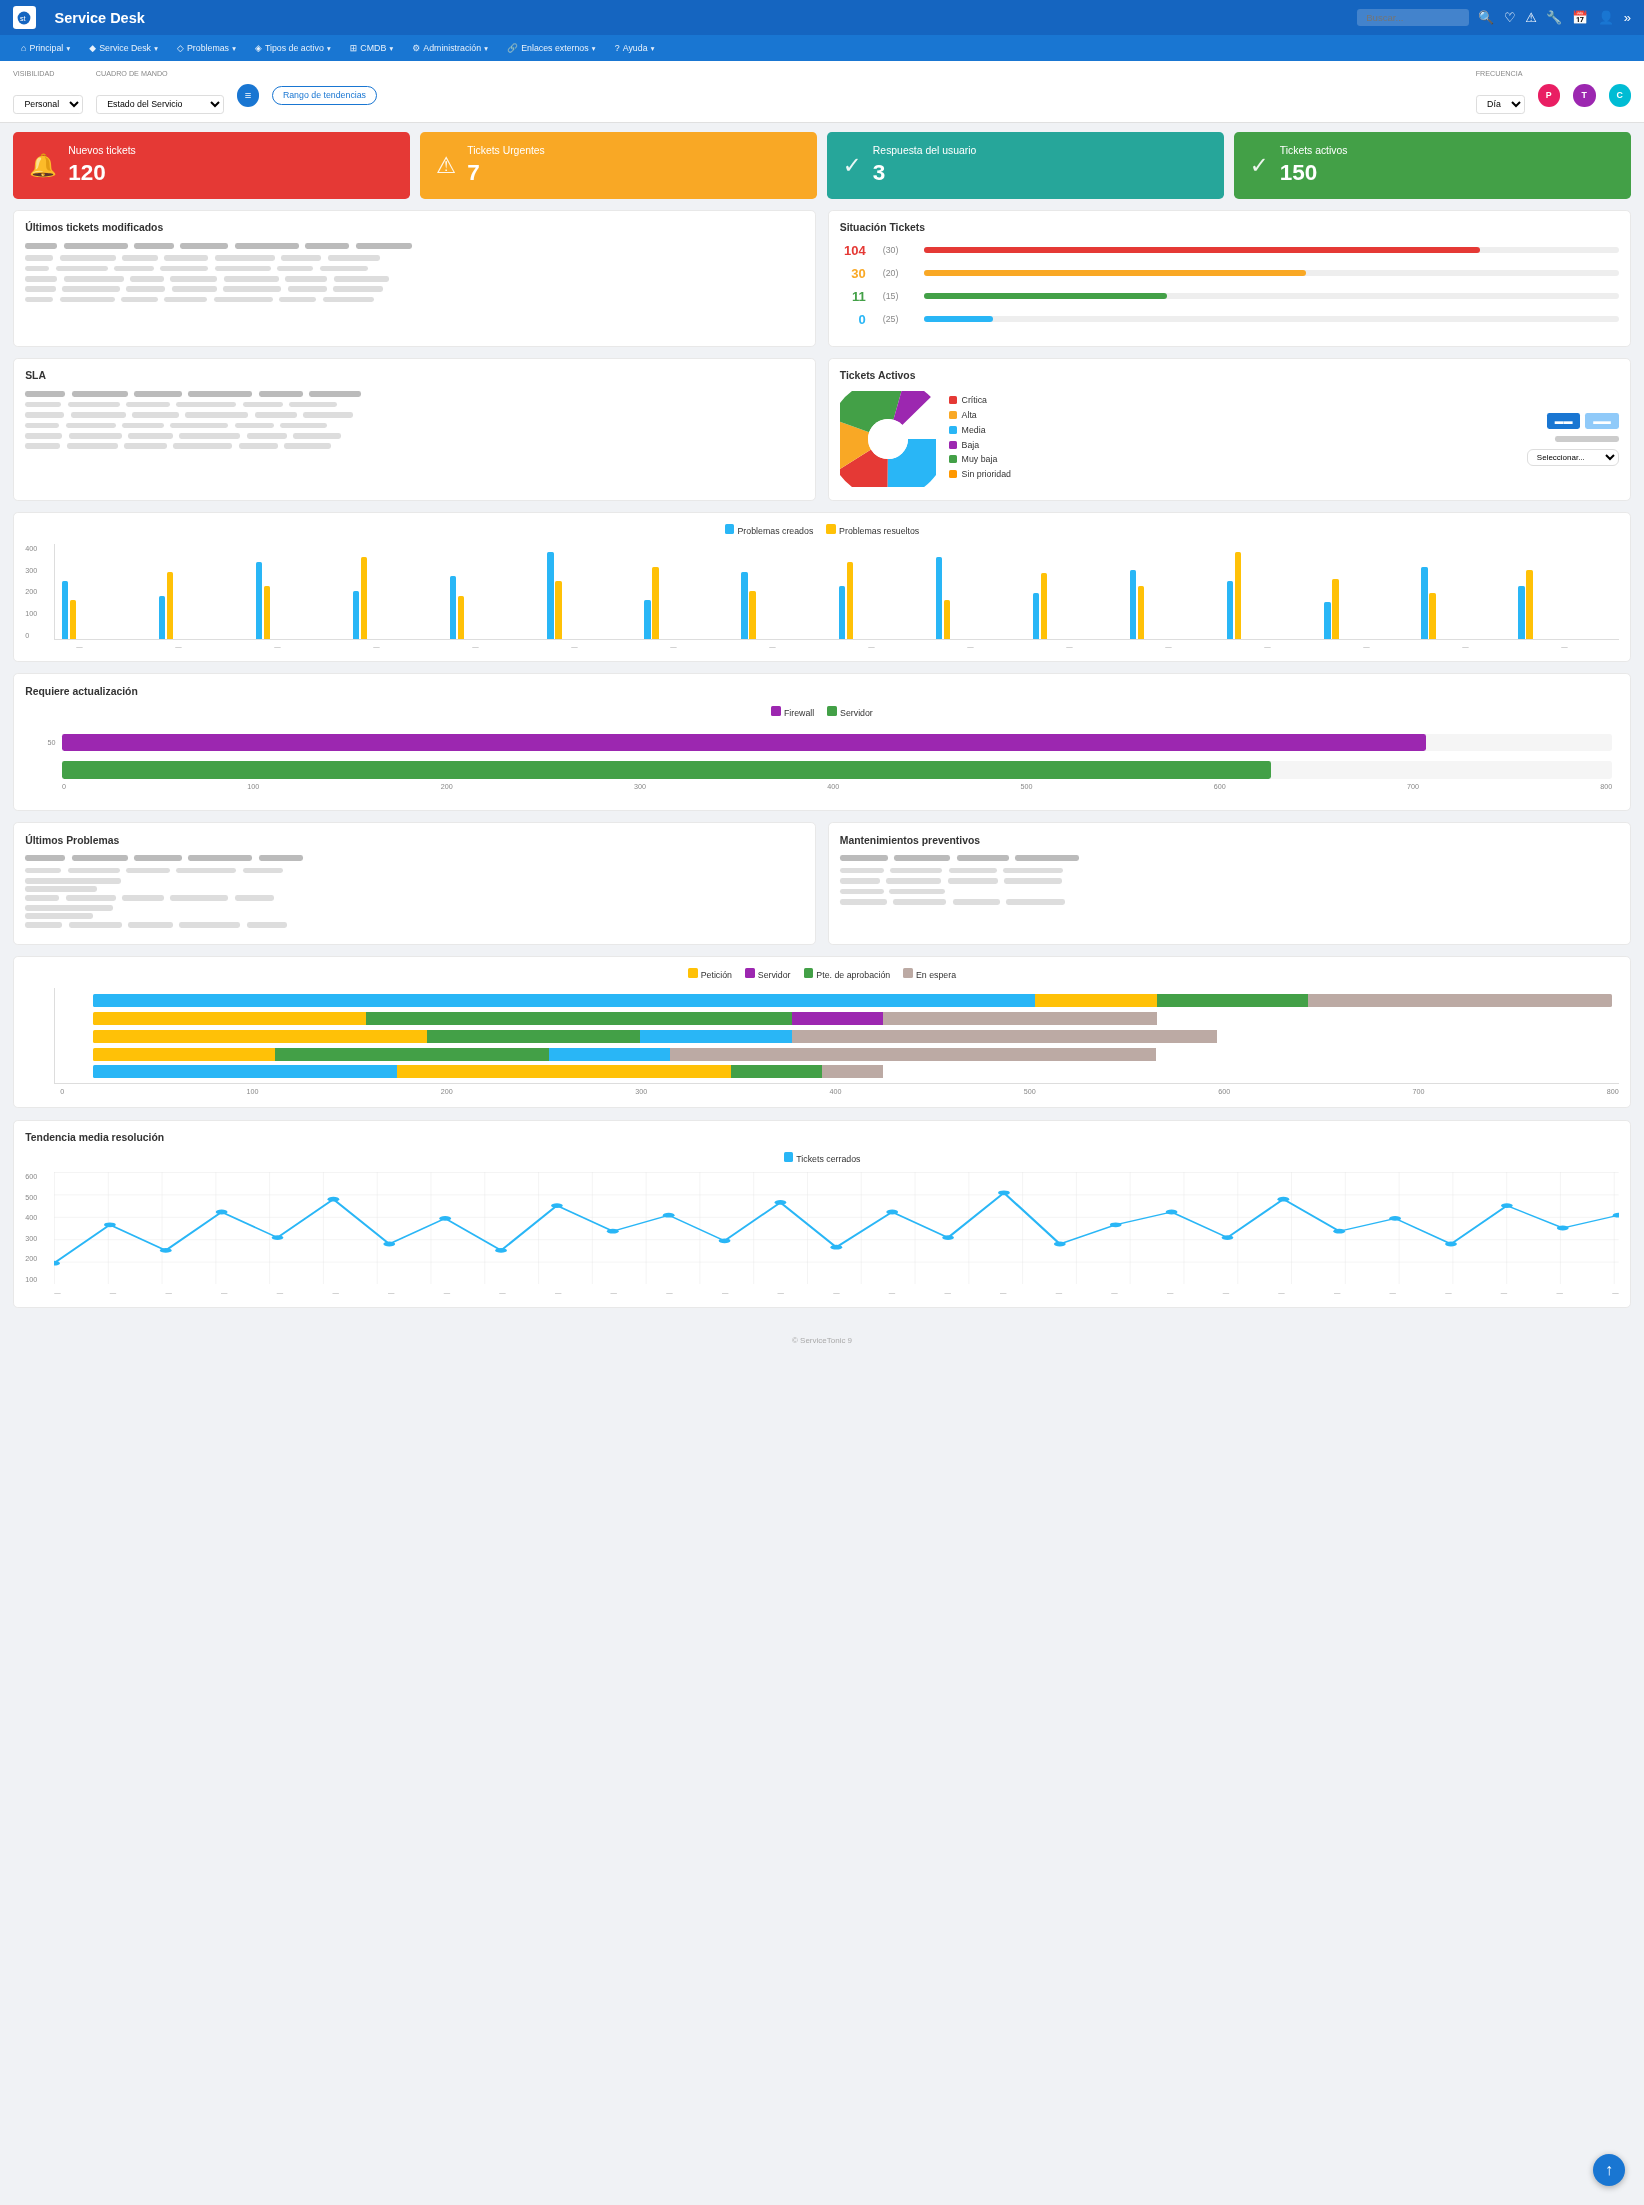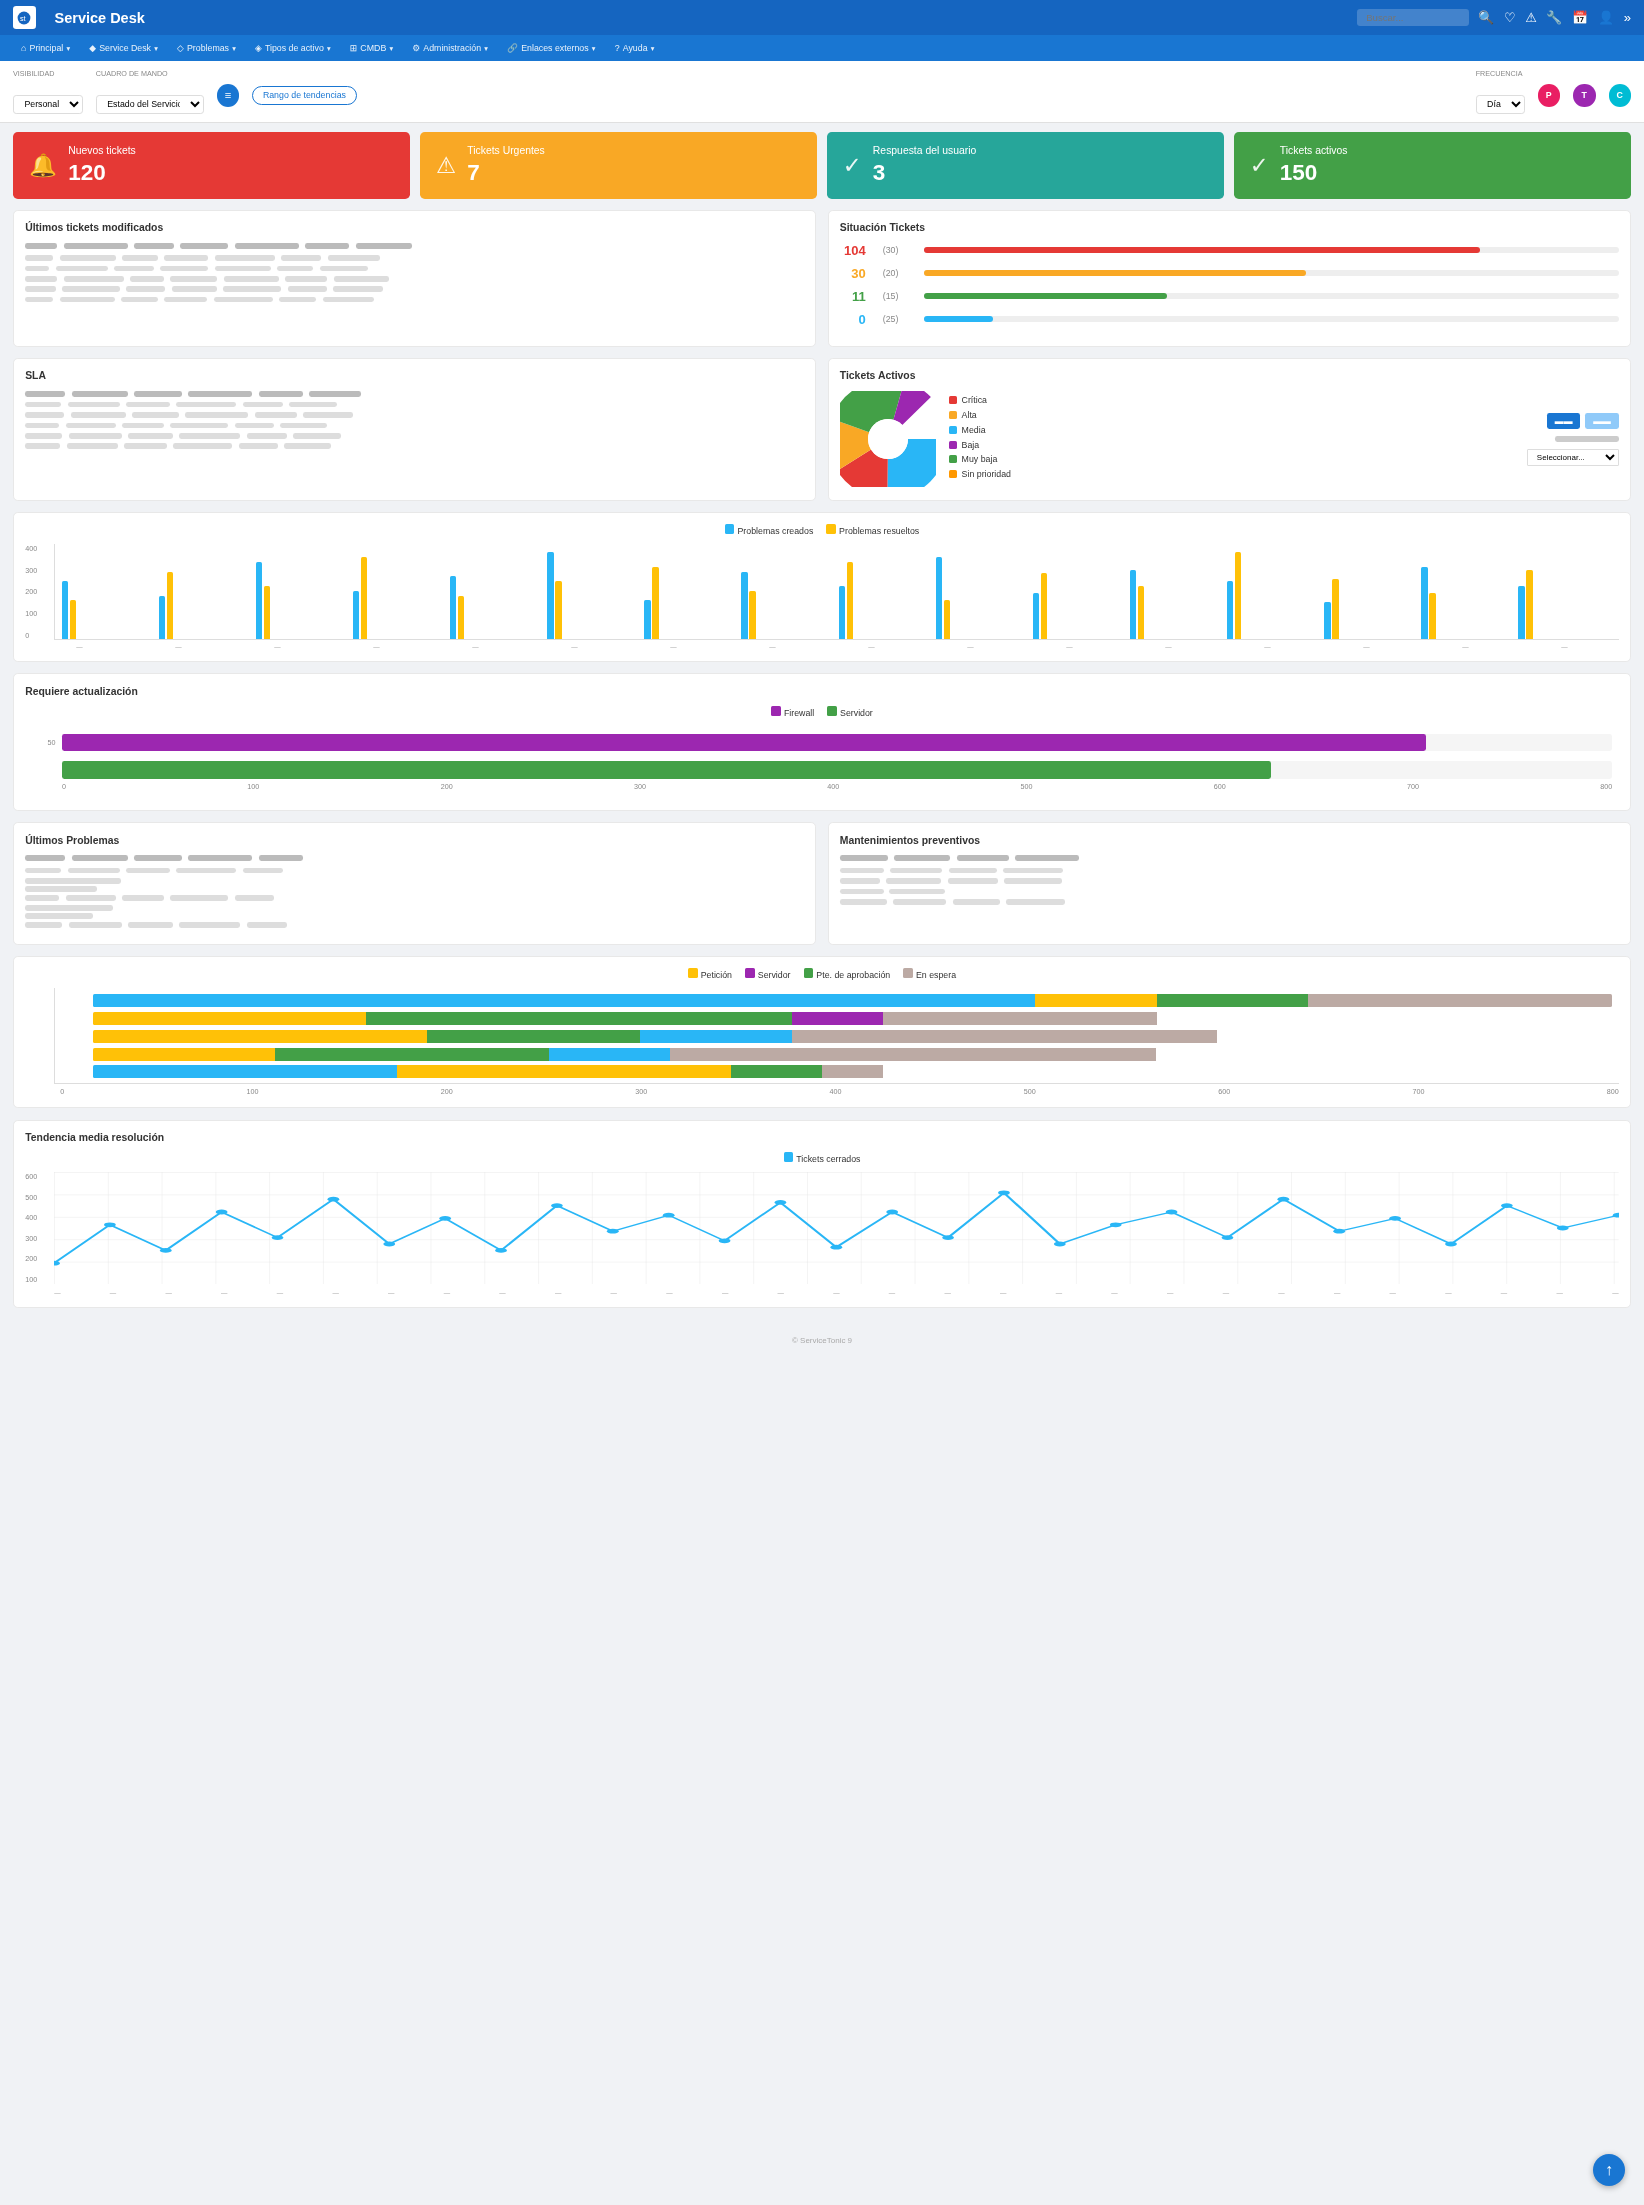--- a/index.html
+++ b/index.html
@@ -69,21 +69,21 @@
     
     .tickets-activos-inner { display: flex; gap: 13px; align-items: center; }
     .pie-chart { position: relative; }
     .legend-items { flex: 1; }
     .legend-item { display: flex; align-items: center; gap: 4.8px; margin-bottom: 4.8px; font-size: 8.8px; }
     .legend-dot { width: 8px; height: 8px; border-radius: 1.6px; flex-shrink: 0; }
     .chart-buttons { display: flex; flex-direction: column; gap: 6.4px; align-items: flex-end; }
     .chart-btn { border-radius: 2.4px; padding: 3.2px 8px; font-size: 8.8px; cursor: pointer; }
     .chart-btn-active { background: #1976d2; color: white; border: none; }
     .chart-btn-inactive { background: #90caf9; color: white; border: none; }
-    .chart-dropdown { border: 0.8px solid #ddd; border-radius: 1px; padding: 2.4px 16px 2.4px 4.8px; font-size: 8px; background: white; cursor: pointer; }
+    .chart-dropdown { border: 0.8px solid #ddd; border-radius: 6px; padding: 2.4px 16px 2.4px 4.8px; font-size: 8px; background: white; cursor: pointer; }
 
     
     .chart-panel { background: white; border-radius: 4.8px; padding: 11.2px; border: 0.8px solid #e8e8e8; margin-bottom: 11.2px; }
     .chart-legend { display: flex; gap: 13px; justify-content: center; margin-bottom: 8px; font-size: 8.8px; align-items: center; }
     .legend-square { width: 9.6px; height: 9.6px; border-radius: 1.6px; display: inline-block; margin-right: 3.2px; }
 
     
     .bar-chart-area { height: 96px; display: flex; align-items: flex-end; gap: 3.2px; padding: 0 6.4px; border-left: 0.8px solid #ddd; border-bottom: 0.8px solid #ddd; position: relative; }
     .bar-group { display: flex; gap: 1.6px; align-items: flex-end; flex: 1; }
     .bar { border-radius: 1.6px 1.6px 0 0; min-width: 6.4px; }
@@ -181,21 +181,21 @@
 
 <div class="filters-bar">
   <div class="filter-group">
     <span class="filter-label">Visibilidad</span>
     <select class="filter-select">
       <option>Personal</option>
     </select>
   </div>
   <div class="filter-group">
     <span class="filter-label">Cuadro de mando</span>
-    <select class="filter-select" style="width:108px">
+    <select class="filter-select" style="width:128px">
       <option>Estado del Servicio</option>
     </select>
   </div>
   <button class="filter-btn">≡</button>
   <button class="range-btn">Rango de tendencias</button>
   <div style="flex:1"></div>
   <div class="filter-group">
     <span class="filter-label">Frecuencia</span>
     <select class="filter-select">
       <option>Día</option>

